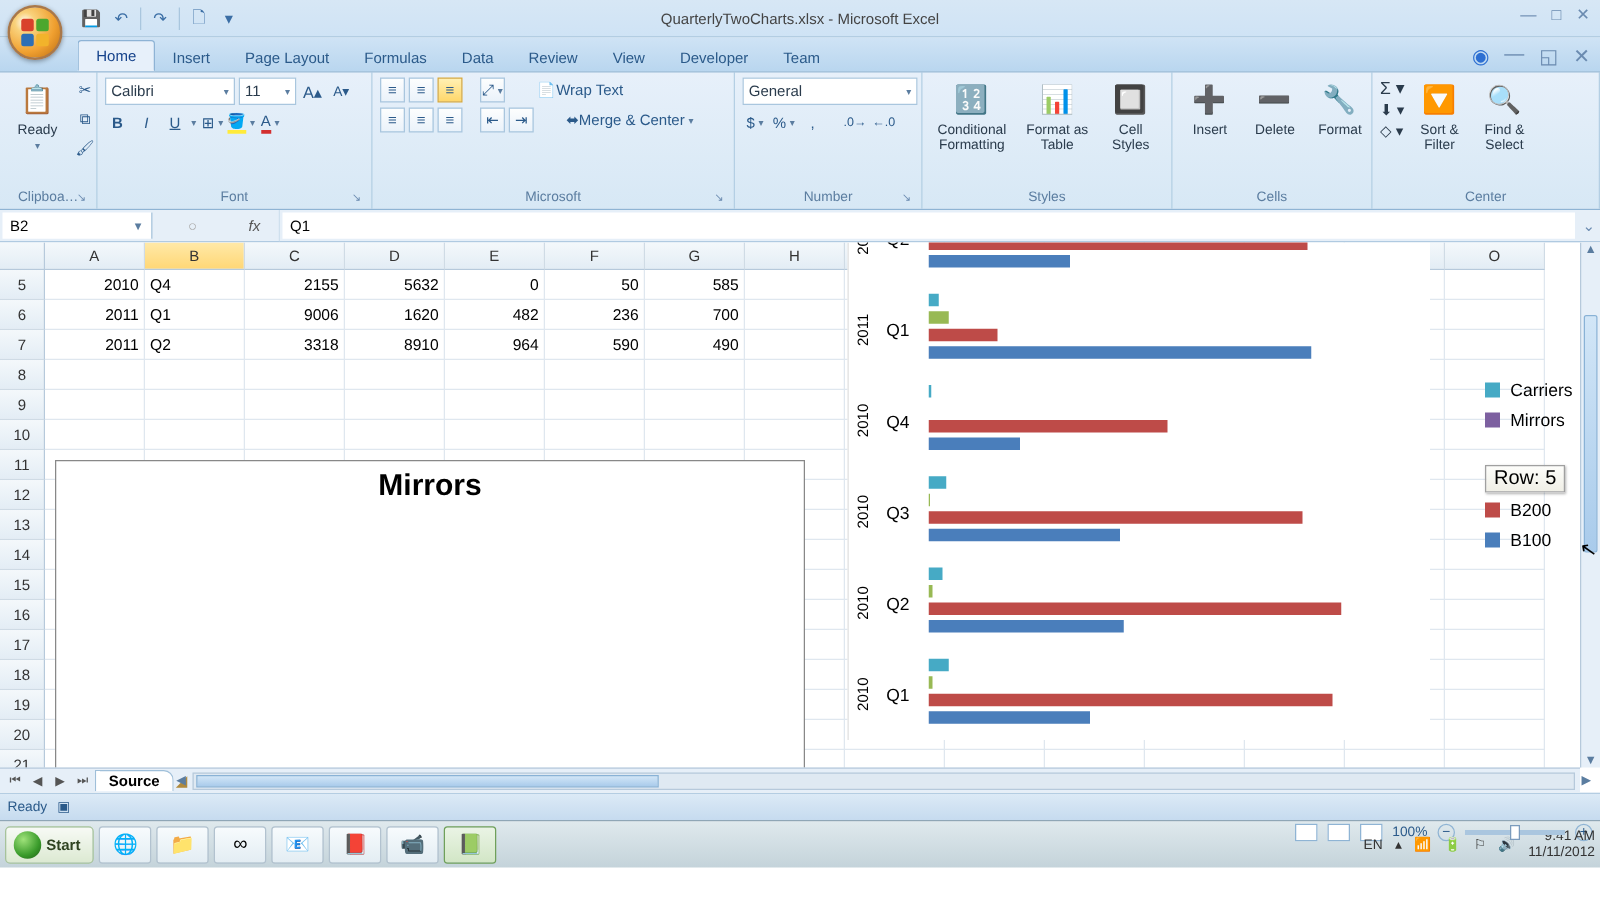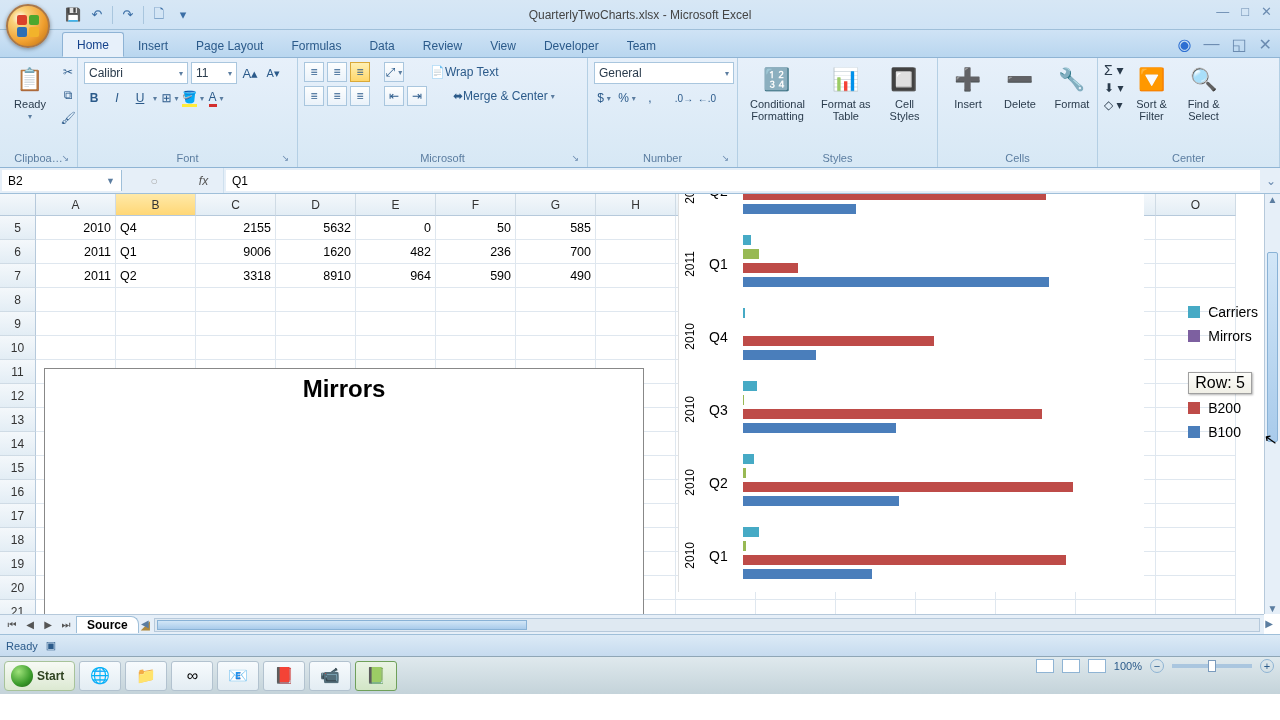--- a/index.html
+++ b/index.html
@@ -789,13 +789,25 @@
     <div class="orb"></div>
     <span>Start</span>
   </div>
   <div class="tbtn">🌐</div>
   <div class="tbtn">📁</div>
   <div class="tbtn">∞</div>
   <div class="tbtn">📧</div>
   <div class="tbtn" style="color:#c62828;">📕</div>
   <div class="tbtn">📹</div>
   <div class="tbtn" style="border-color:#6fa05a;background:linear-gradient(#eaf4e5,#d2e6c6);color:#2e7d32;">📗</div>
+  <div class="tray">
+    <span>EN</span>
+    <span>▴</span>
+    <span>📶</span>
+    <span>🔋</span>
+    <span>⚐</span>
+    <span>🔊</span>
+    <div class="clock">
+      <div>9:41 AM</div>
+      <div>11/11/2012</div>
+    </div>
+  </div>
 </div>
 
 </body></html>

